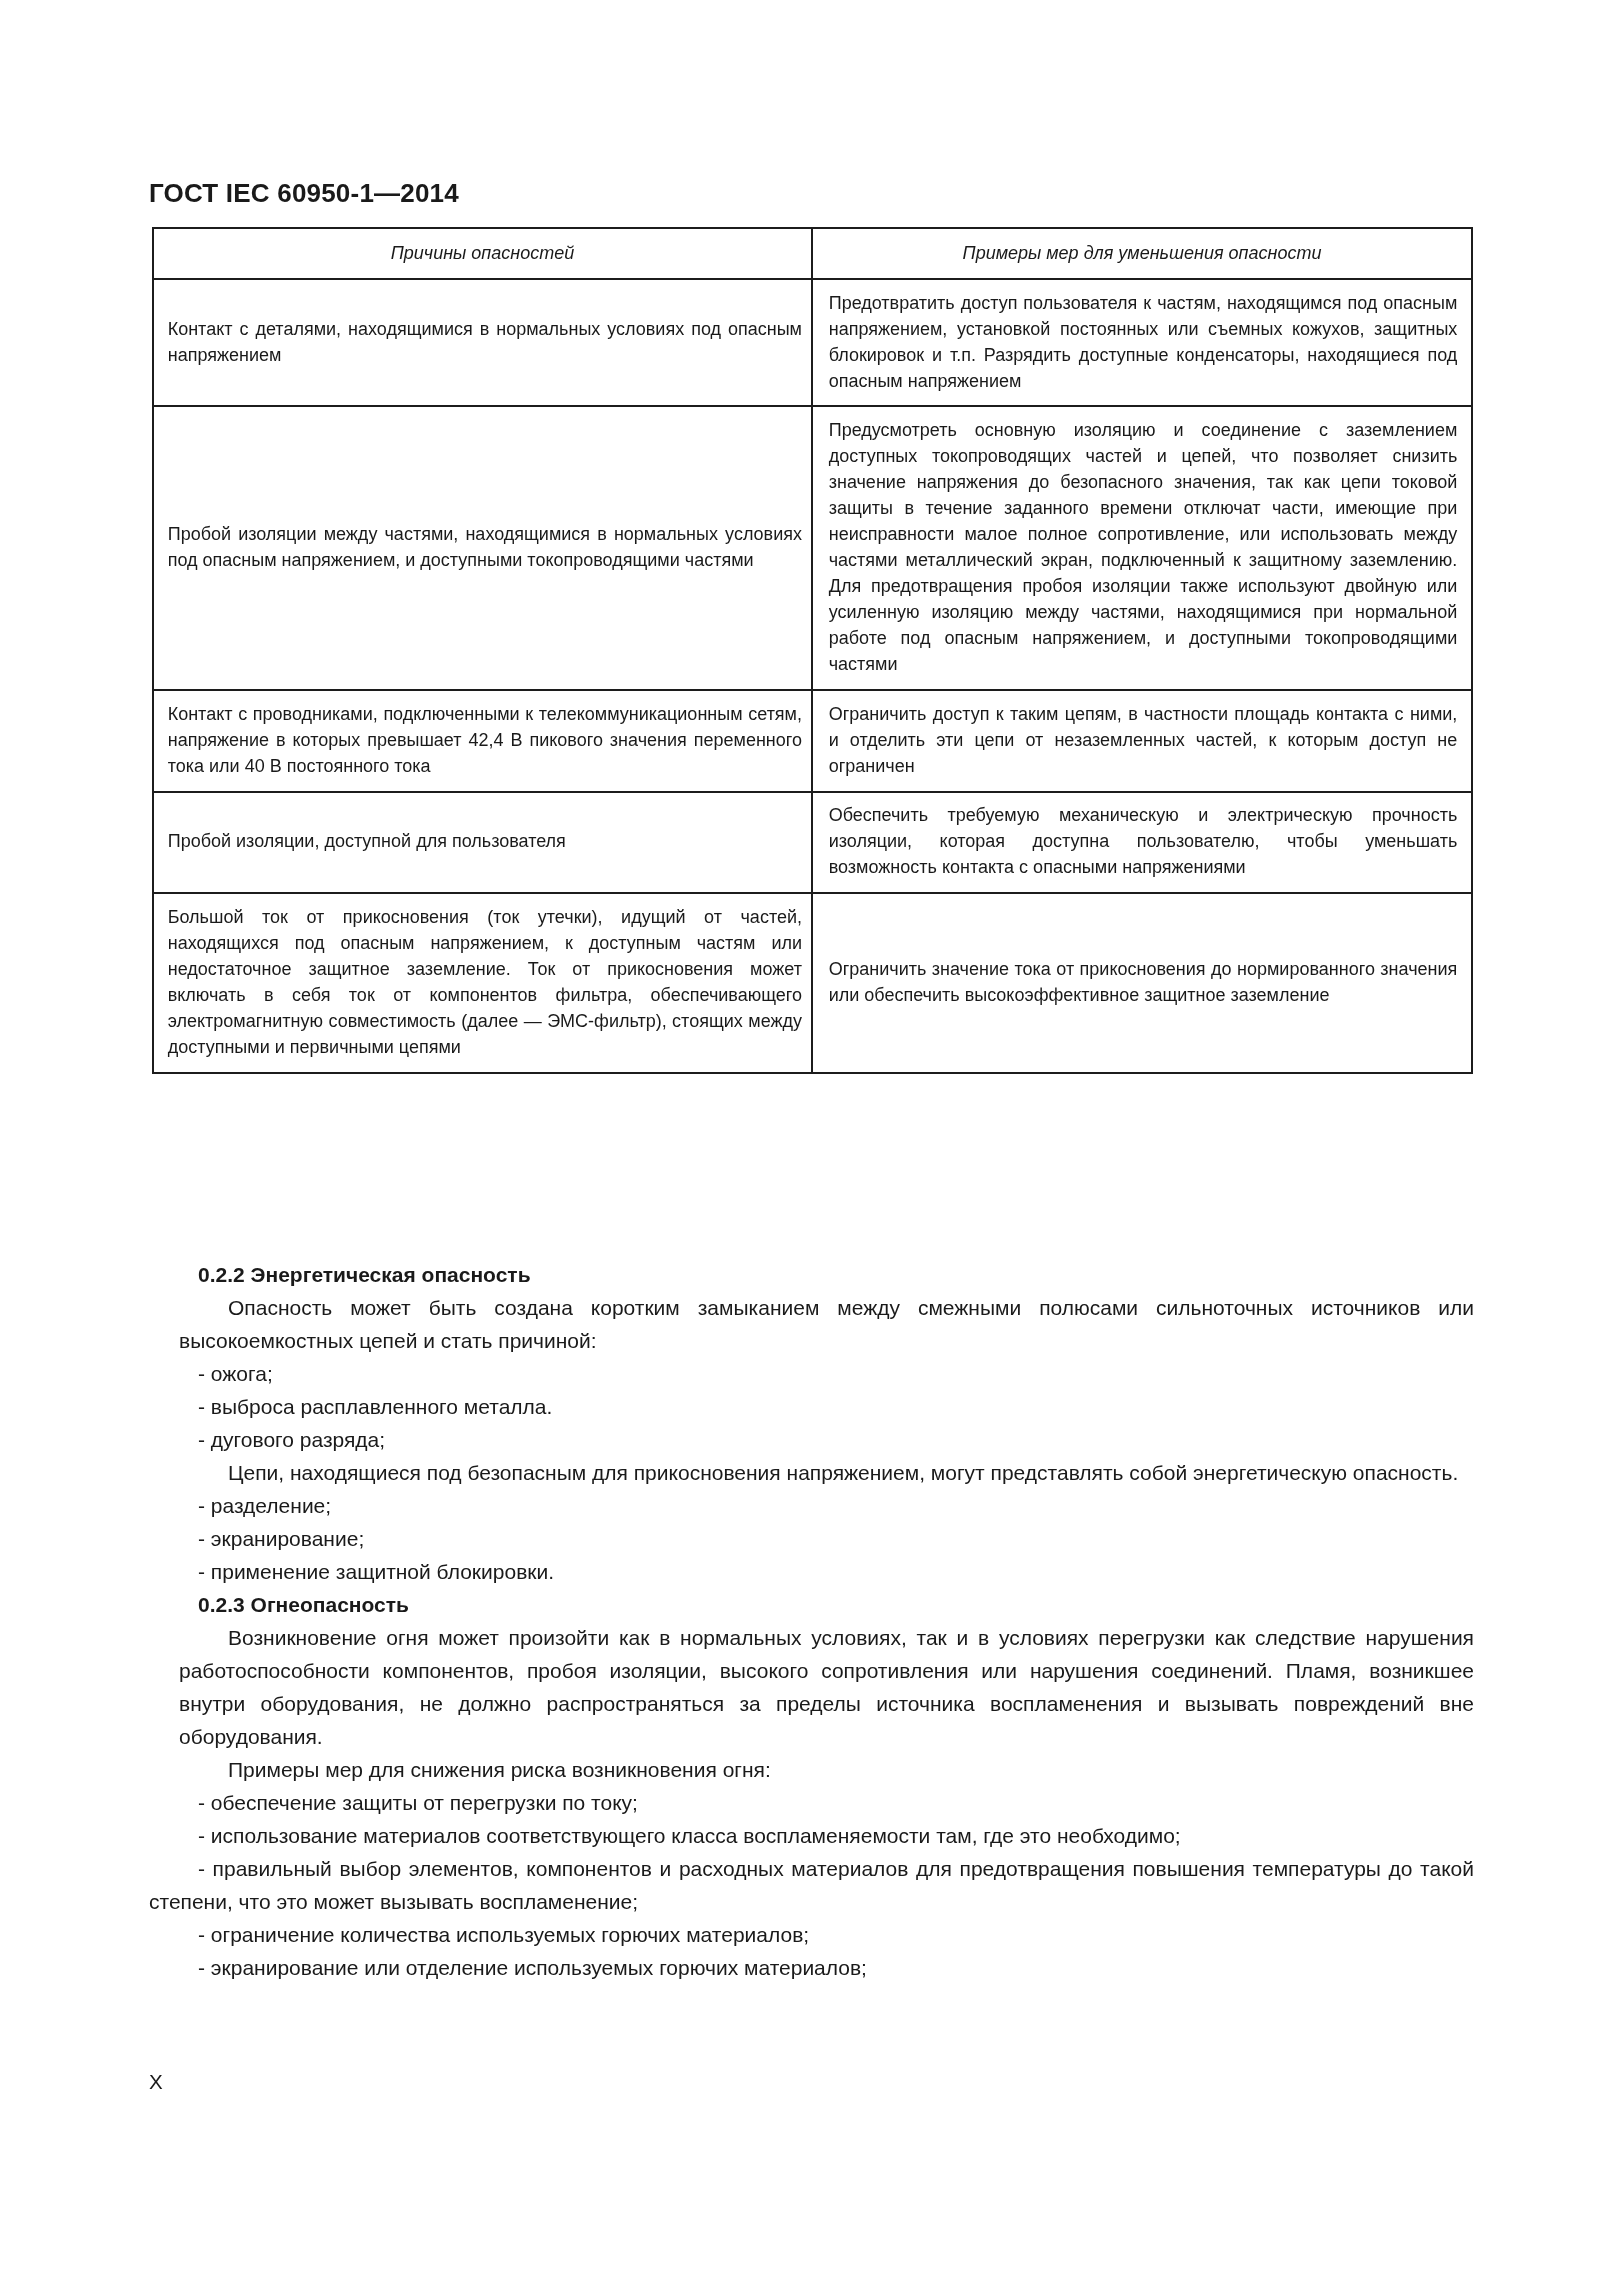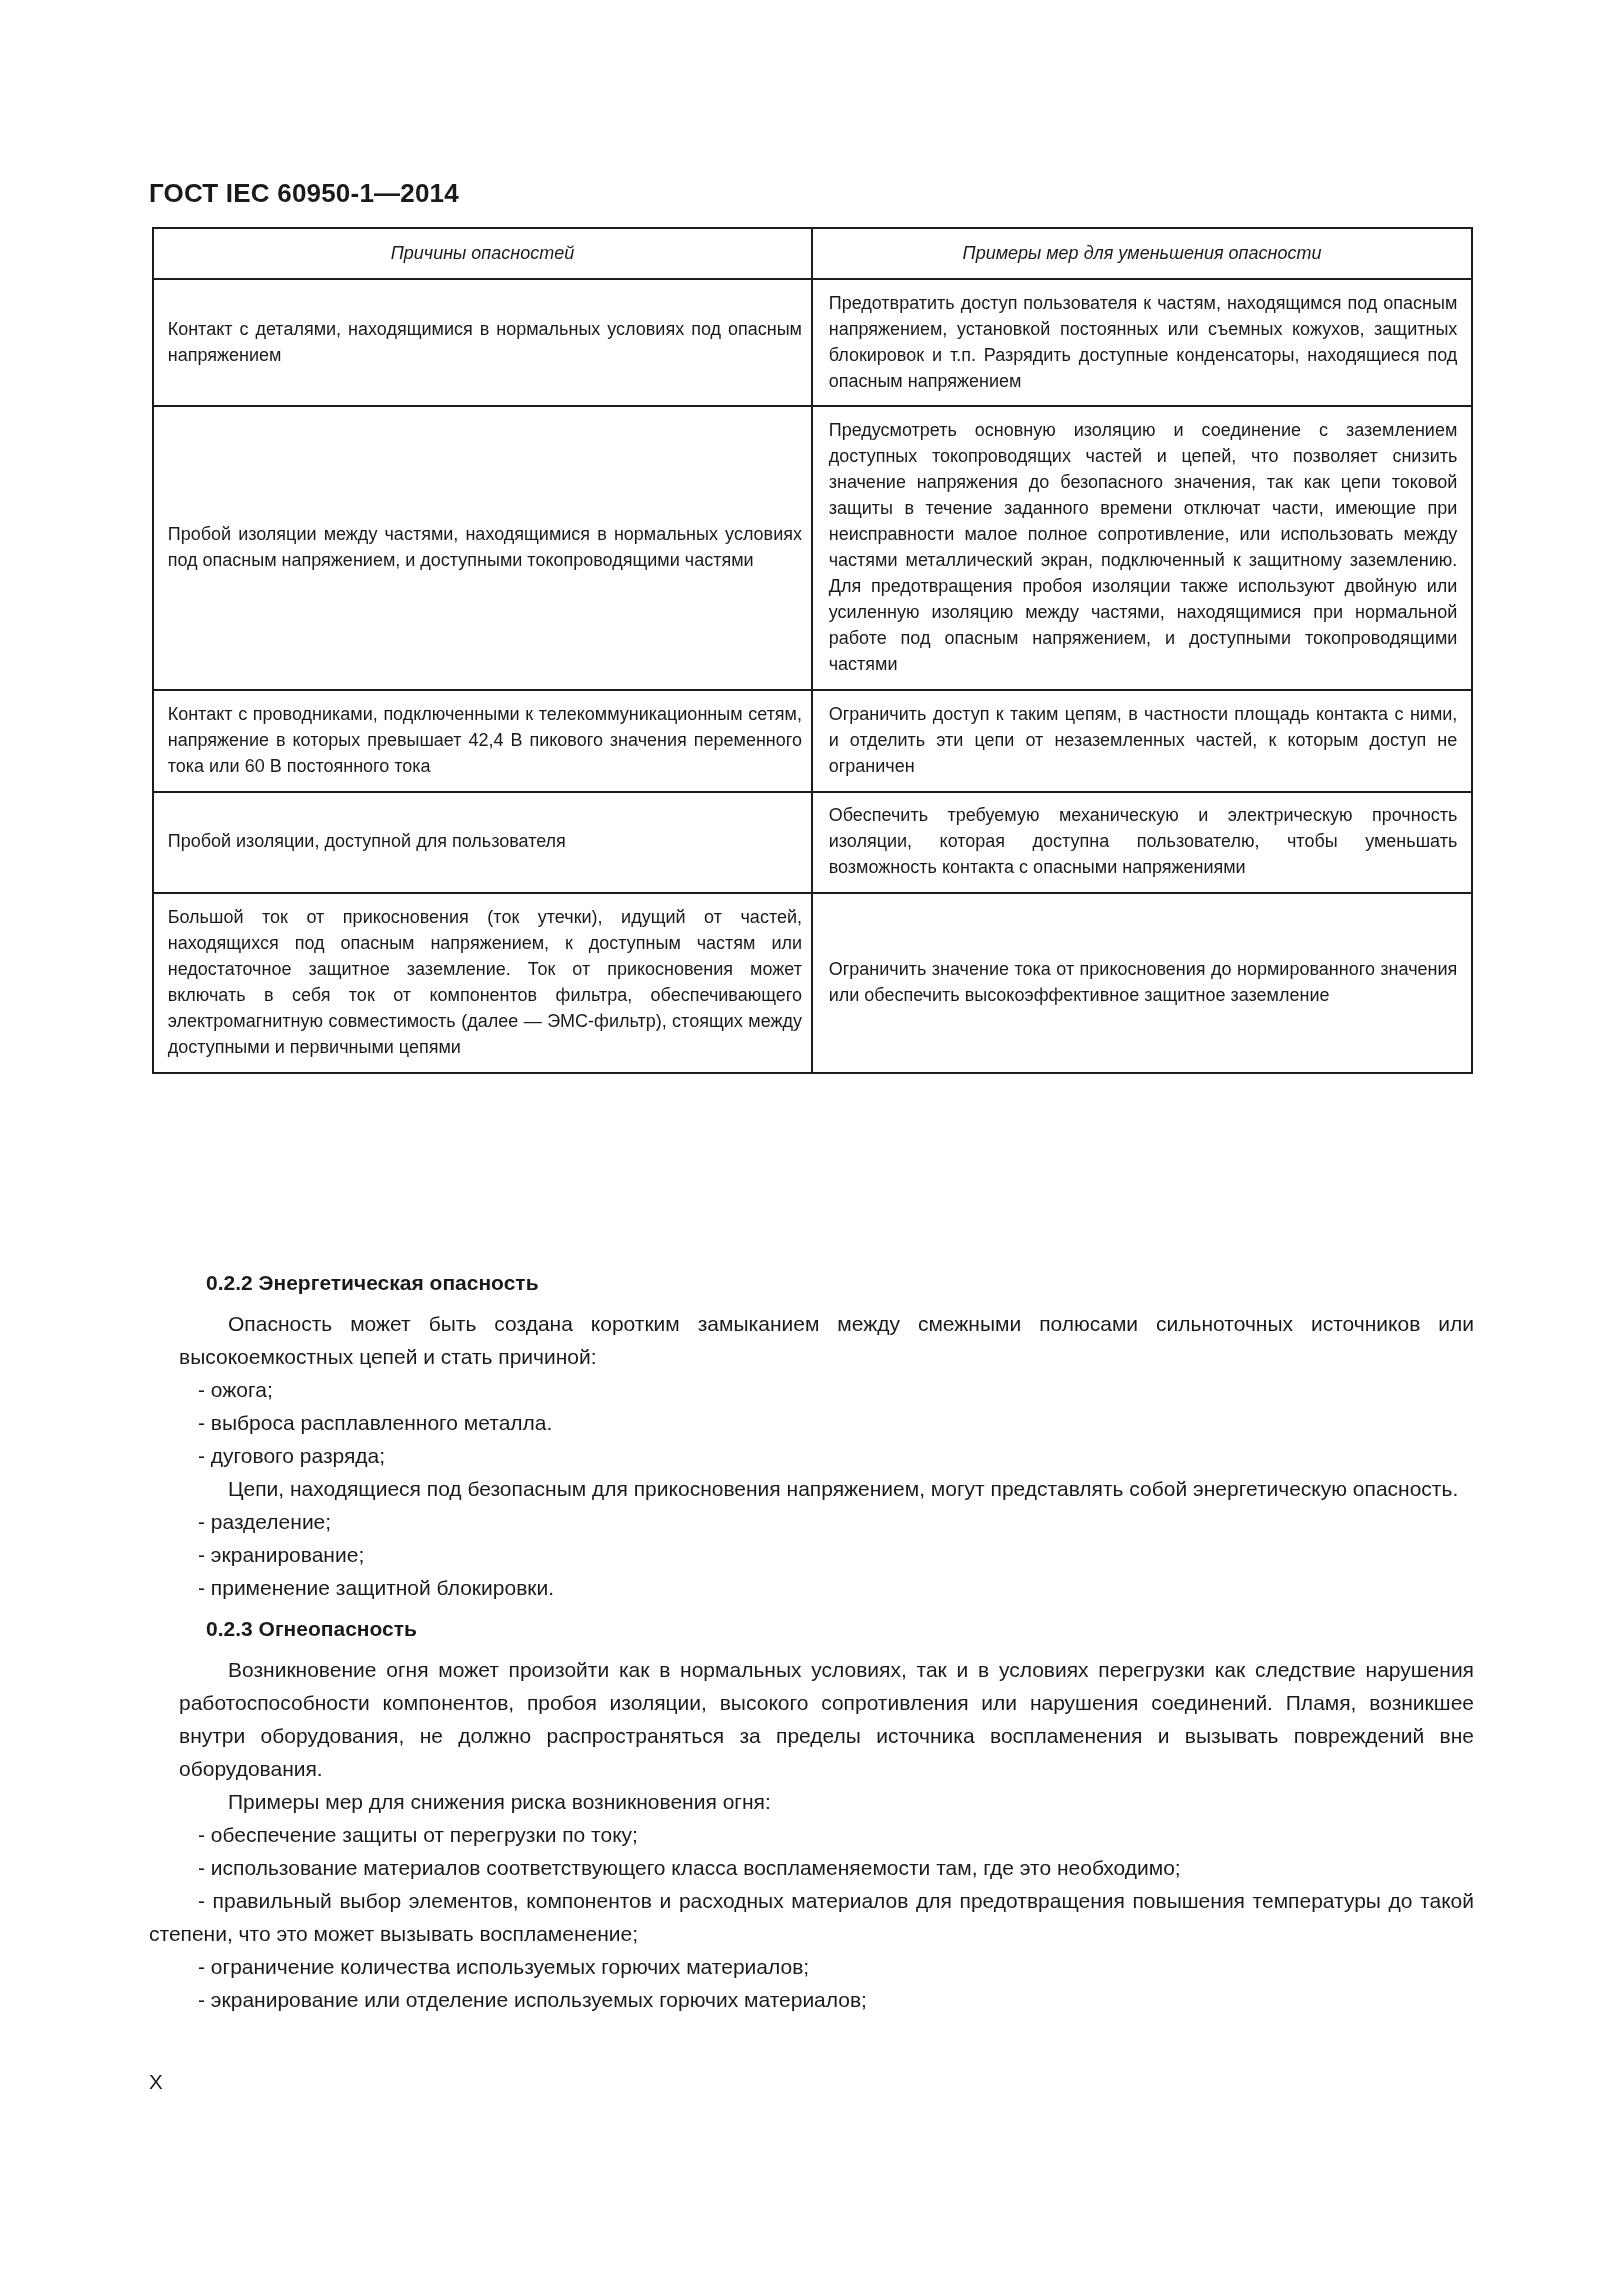--- a/index.html
+++ b/index.html
@@ -84,21 +84,21 @@
     line-height: 33px;
   }
   .body-text p {
     margin: 0;
     text-align: justify;
     text-justify: inter-word;
   }
   .body-text p.indent   { text-indent: 49px; margin-left: 30px; }
   .body-text p.dash     { text-indent: 49px; }
   .body-text h3 {
-    margin: 8px;
+    margin: 0;
     font-size: 21px;
     line-height: 33px;
     font-weight: bold;
     text-indent: 49px;
     text-align: left;
   }
   .body-text p.last-line { text-align: left; }
 
   
   .folio {
@@ -138,21 +138,21 @@
       <tr>
         <td class="cell-left">
             <p class="cell-p">Пробой изоляции между частями, находящимися в нормальных условиях под опасным напряжением, и доступными токопроводящими частями</p>
           </td>
         <td class="cell-right">
             <p class="cell-p">Предусмотреть основную изоляцию и соединение с заземлением доступных токопроводящих частей и цепей, что позволяет снизить значение напряжения до безопасного значения, так как цепи токовой защиты в течение заданного времени отключат части, имеющие при неисправности малое полное сопротивление, или использовать между частями металлический экран, подключенный к защитному заземлению. Для предотвращения пробоя изоляции также используют двойную или усиленную изоляцию между частями, находящимися при нормальной работе под опасным напряжением, и доступными токопроводящими частями</p>
           </td>
       </tr>
       <tr>
         <td class="cell-left">
-            <p class="cell-p">Контакт с проводниками, подключенными к телекоммуникационным сетям, напряжение в которых превышает 42,4 В пикового значения переменного тока или 60 В постоянного тока</p>
+            <p class="cell-p">Контакт с проводниками, подключенными к телекоммуникационным сетям, напряжение в которых превышает 42,4 В пикового значения переменного тока или 40 В постоянного тока</p>
           </td>
         <td class="cell-right">
             <p class="cell-p">Ограничить доступ к таким цепям, в частности площадь контакта с ними, и отделить эти цепи от незаземленных частей, к которым доступ не ограничен</p>
           </td>
       </tr>
       <tr>
         <td class="cell-left">
             <p class="cell-p">Пробой изоляции, доступной для пользователя</p>
           </td>
         <td class="cell-right">

